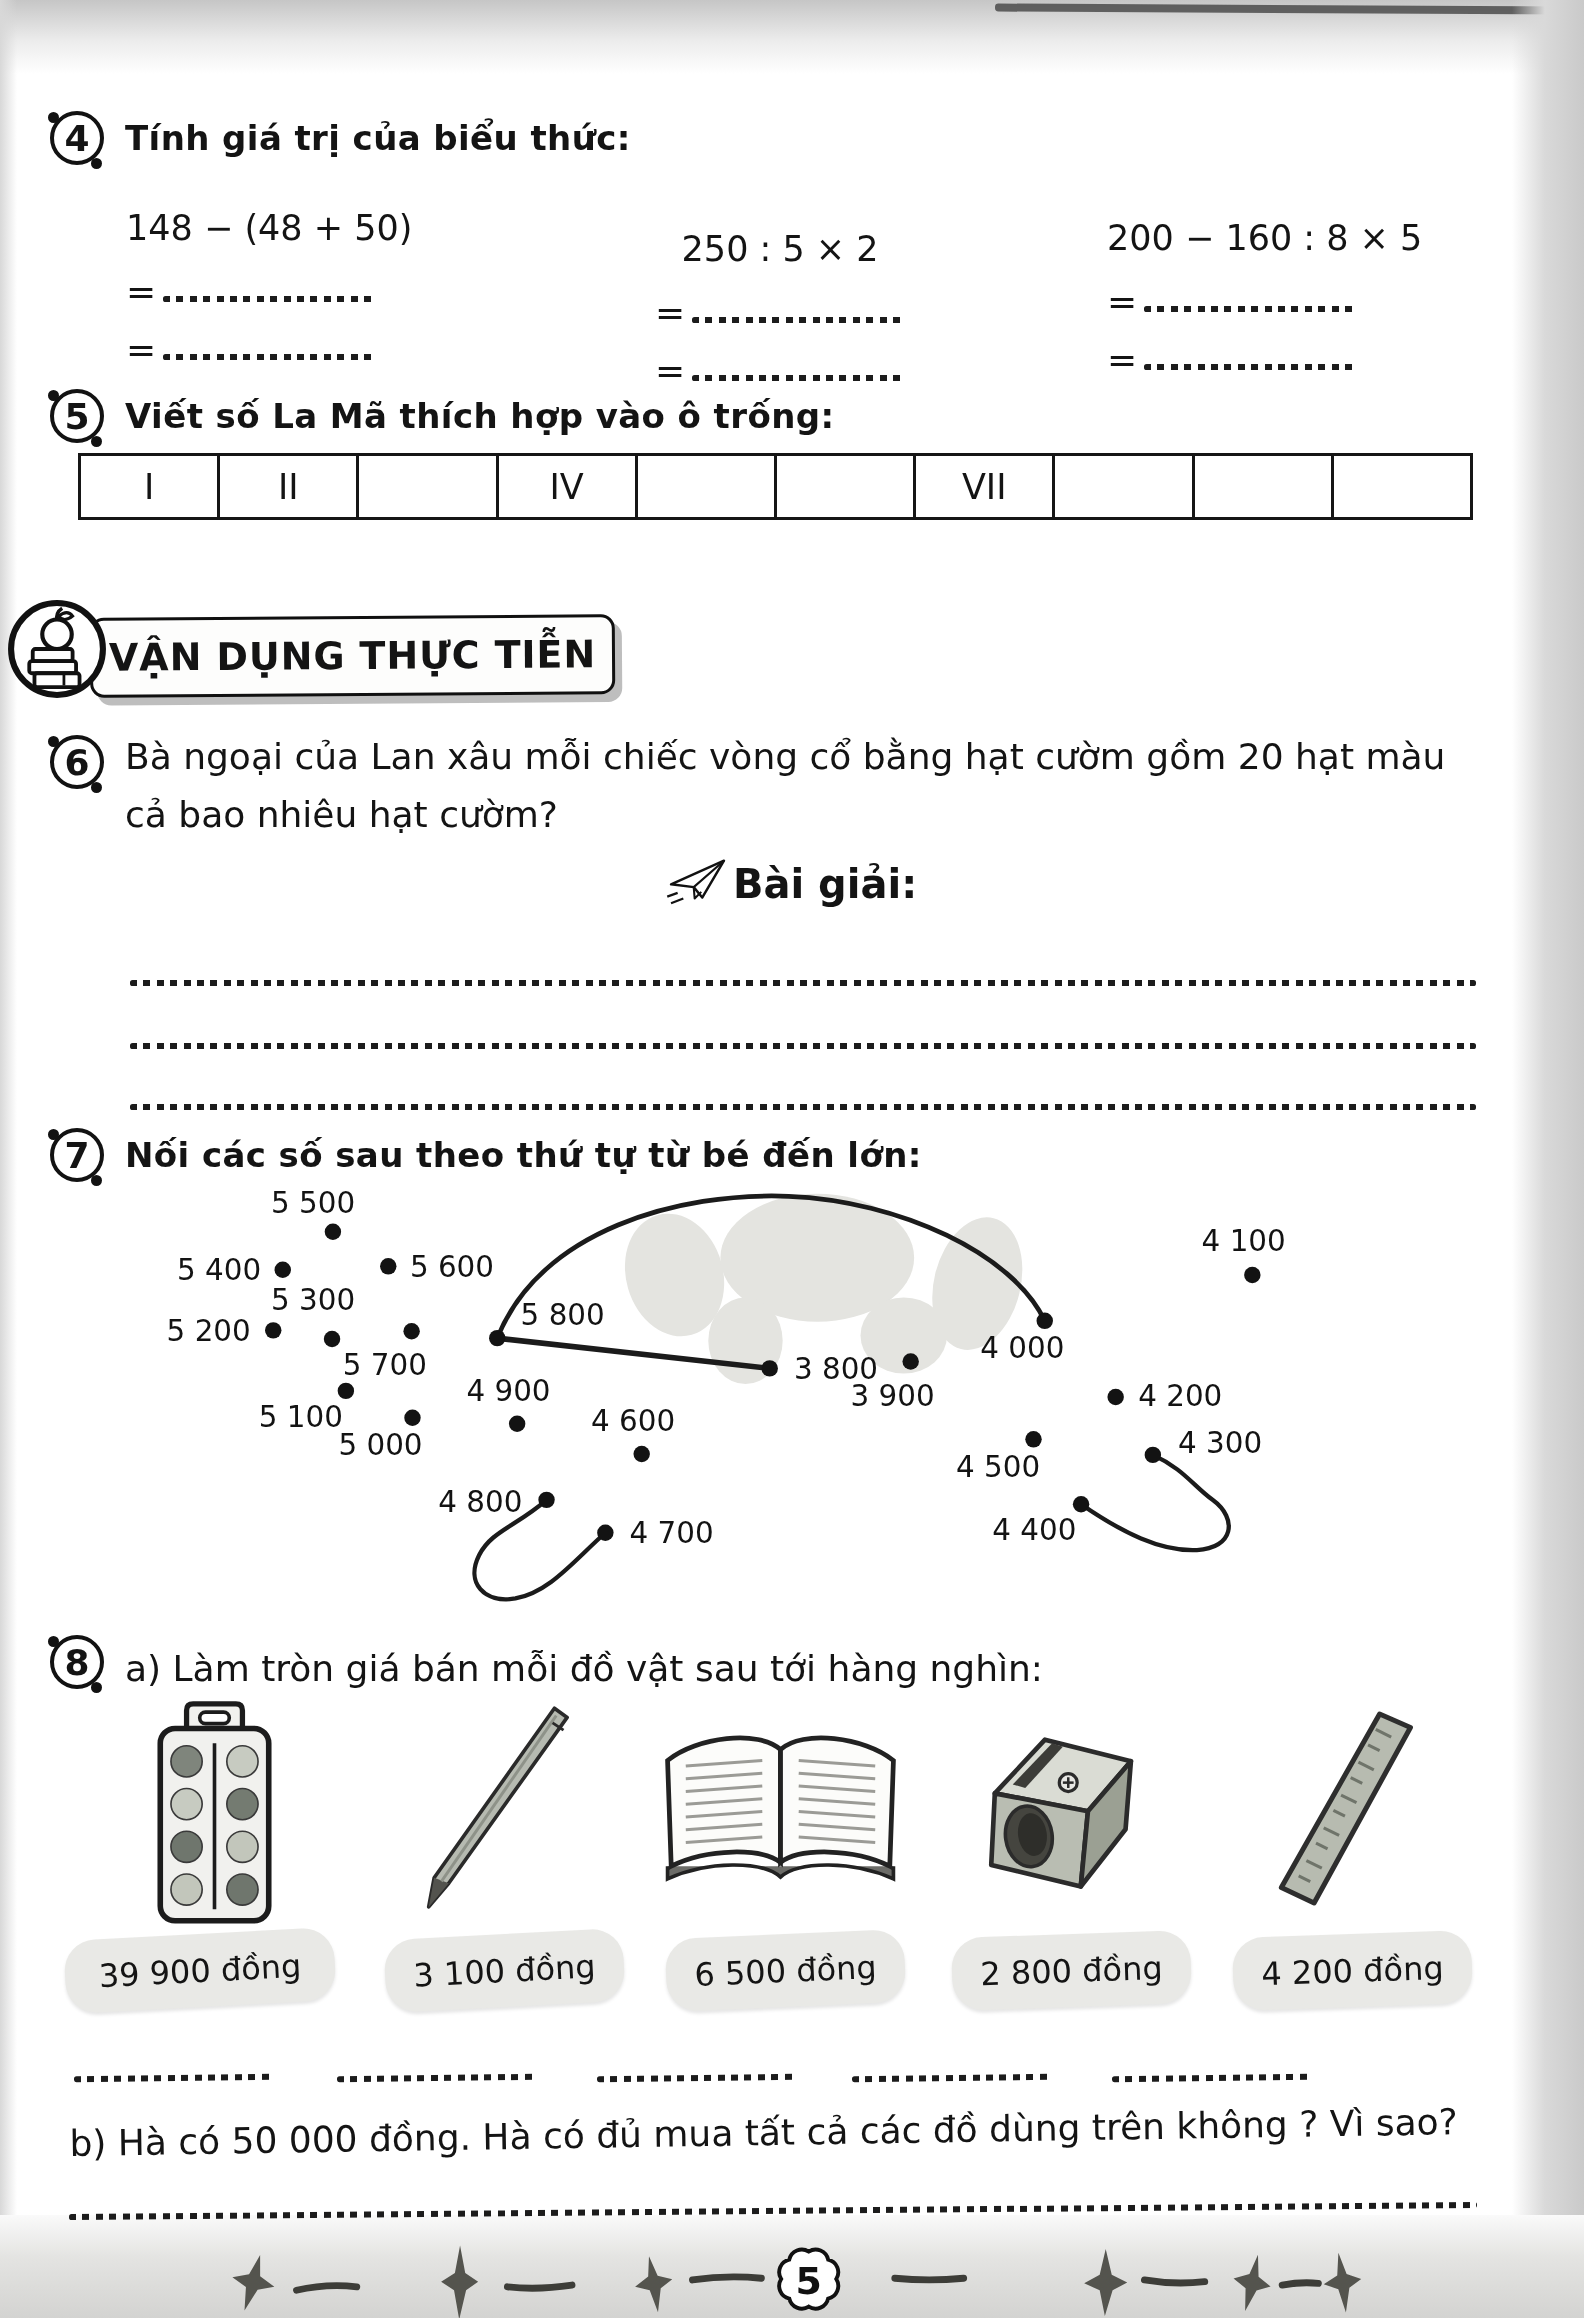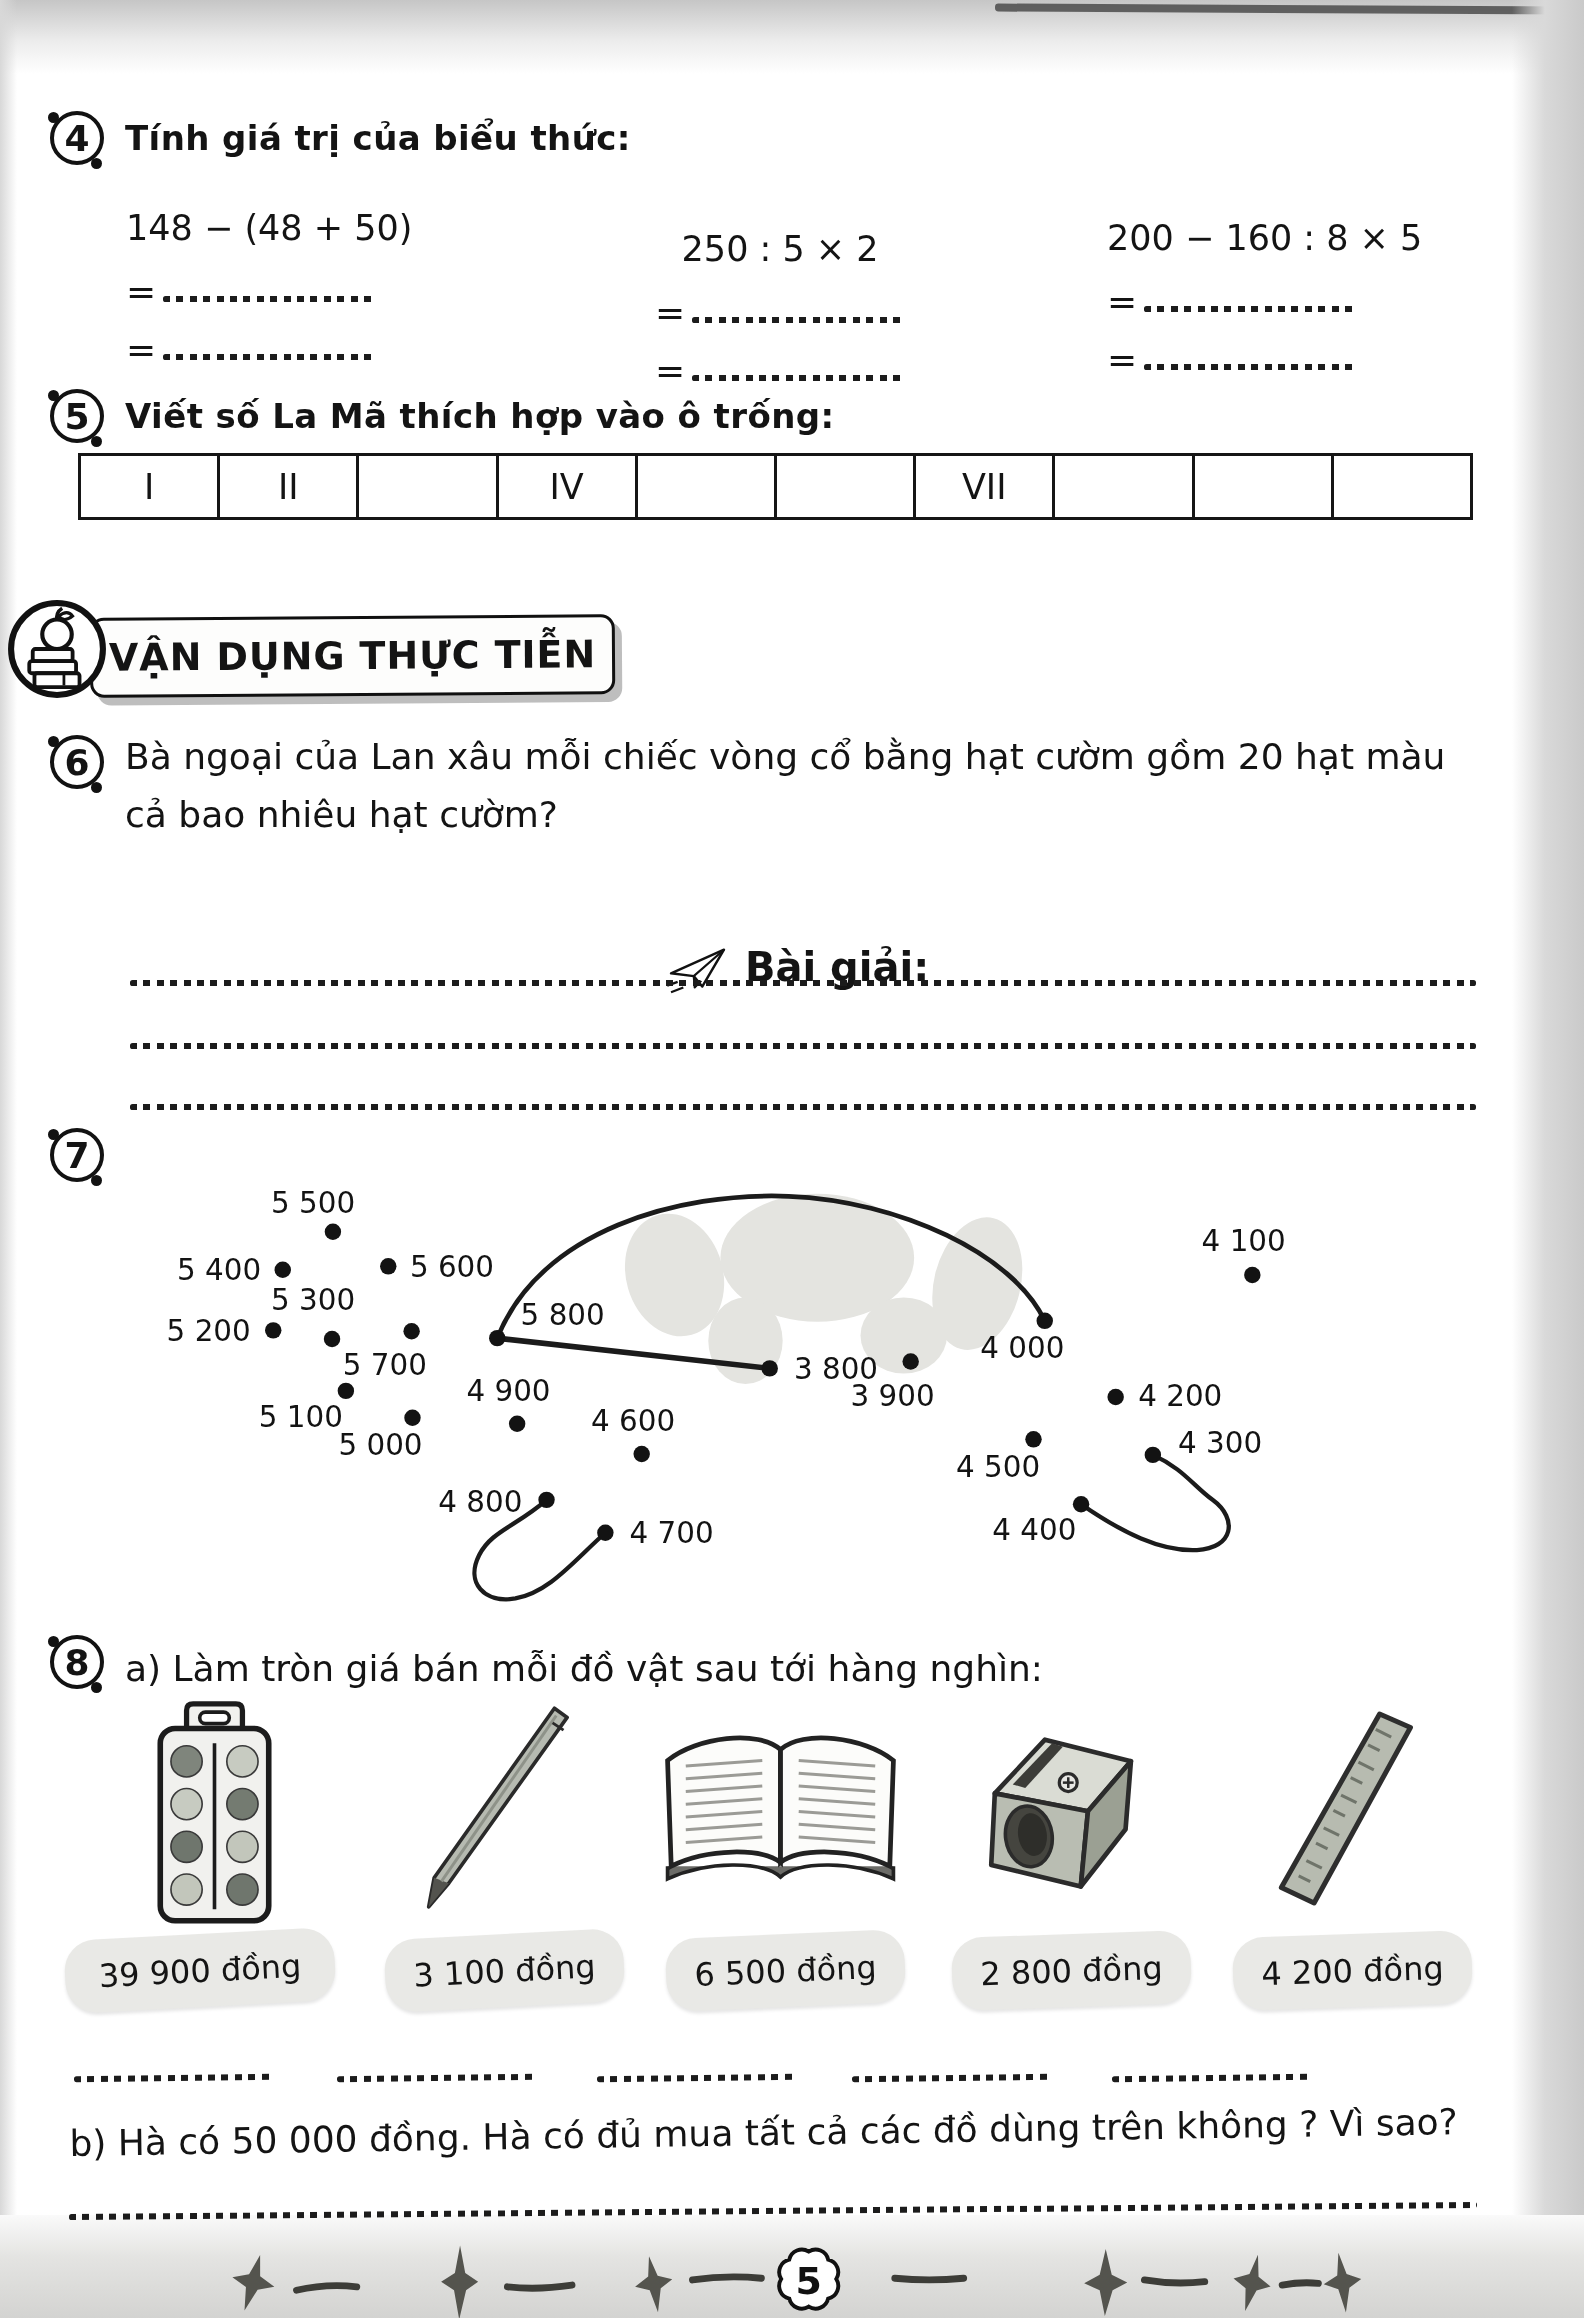--- a/index.html
+++ b/index.html
@@ -34,21 +34,21 @@
   table.roman td{border:3px solid #161616;height:61px;text-align:center;font-size:35px;padding:0;}
   
   .banner{
     left:90px;top:616px;width:519px;height:74px;background:#fdfdfc;border:3.9px solid #101010;border-radius:14px;
     box-shadow:7px 7.8px 0 rgba(110,110,110,.45);display:flex;align-items:center;justify-content:center;
     transform:rotate(-.4deg);
   }
   .banner .txt{font-size:38px;font-weight:bold;letter-spacing:0.9px;}
   .bannericon{left:5.2px;top:597px;width:104px;height:104px;}
   
-  .solrow{left:664px;top:944px;display:flex;align-items:flex-start;gap:14px;}
+  .solrow{left:664px;top:855px;display:flex;align-items:flex-end;gap:2px;}
   .solrow .txt{font-size:40px;font-weight:bold;}
   
   #turtle-svg text{font-size:34px;fill:#131313;}
   
   .pill{
     top:1934px;height:73px;background:#e9e9e6;border-radius:31px;box-shadow:0 2.6px 3.5px rgba(0,0,0,.10);
     display:flex;align-items:center;justify-content:center;font-size:32px;white-space:nowrap;
   }
   .ansseg{top:2075px;width:199px;}
   .footer-svg{left:212px;top:2230px;}
@@ -159,20 +159,21 @@
     <span class="txt">Bài giải:</span>
   </div>
 
   <div class="abs dotline" style="left:130px;top:980px;width:1346px;"></div>
   <div class="abs dotline" style="left:130px;top:1043px;width:1346px;"></div>
   <div class="abs dotline" style="left:130px;top:1104px;width:1346px;"></div>
 
   <div class="abs exnum" style="left:50px;top:1128px;">
     <span>7</span>
   </div>
+  <div class="abs extitle" style="left:125px;top:1135px;">Nối các số sau theo thứ tự từ bé đến lớn:</div>
 
   <svg id="turtle-svg" class="abs" style="left:121px;top:1178px;" width="1332" height="450" viewBox="0 0 1540 520">
 
     <g>
       <ellipse cx="640" cy="112" rx="56" ry="72" fill="#e4e4e0" transform="rotate(-16 640 112)"></ellipse>
       <ellipse cx="805" cy="92" rx="112" ry="74" fill="#e4e4e0"></ellipse>
       <ellipse cx="990" cy="122" rx="50" ry="78" fill="#e4e4e0" transform="rotate(14 990 122)"></ellipse>
       <ellipse cx="722" cy="188" rx="43" ry="50" fill="#e4e4e0"></ellipse>
       <ellipse cx="905" cy="182" rx="50" ry="44" fill="#e4e4e0"></ellipse>
     </g>

